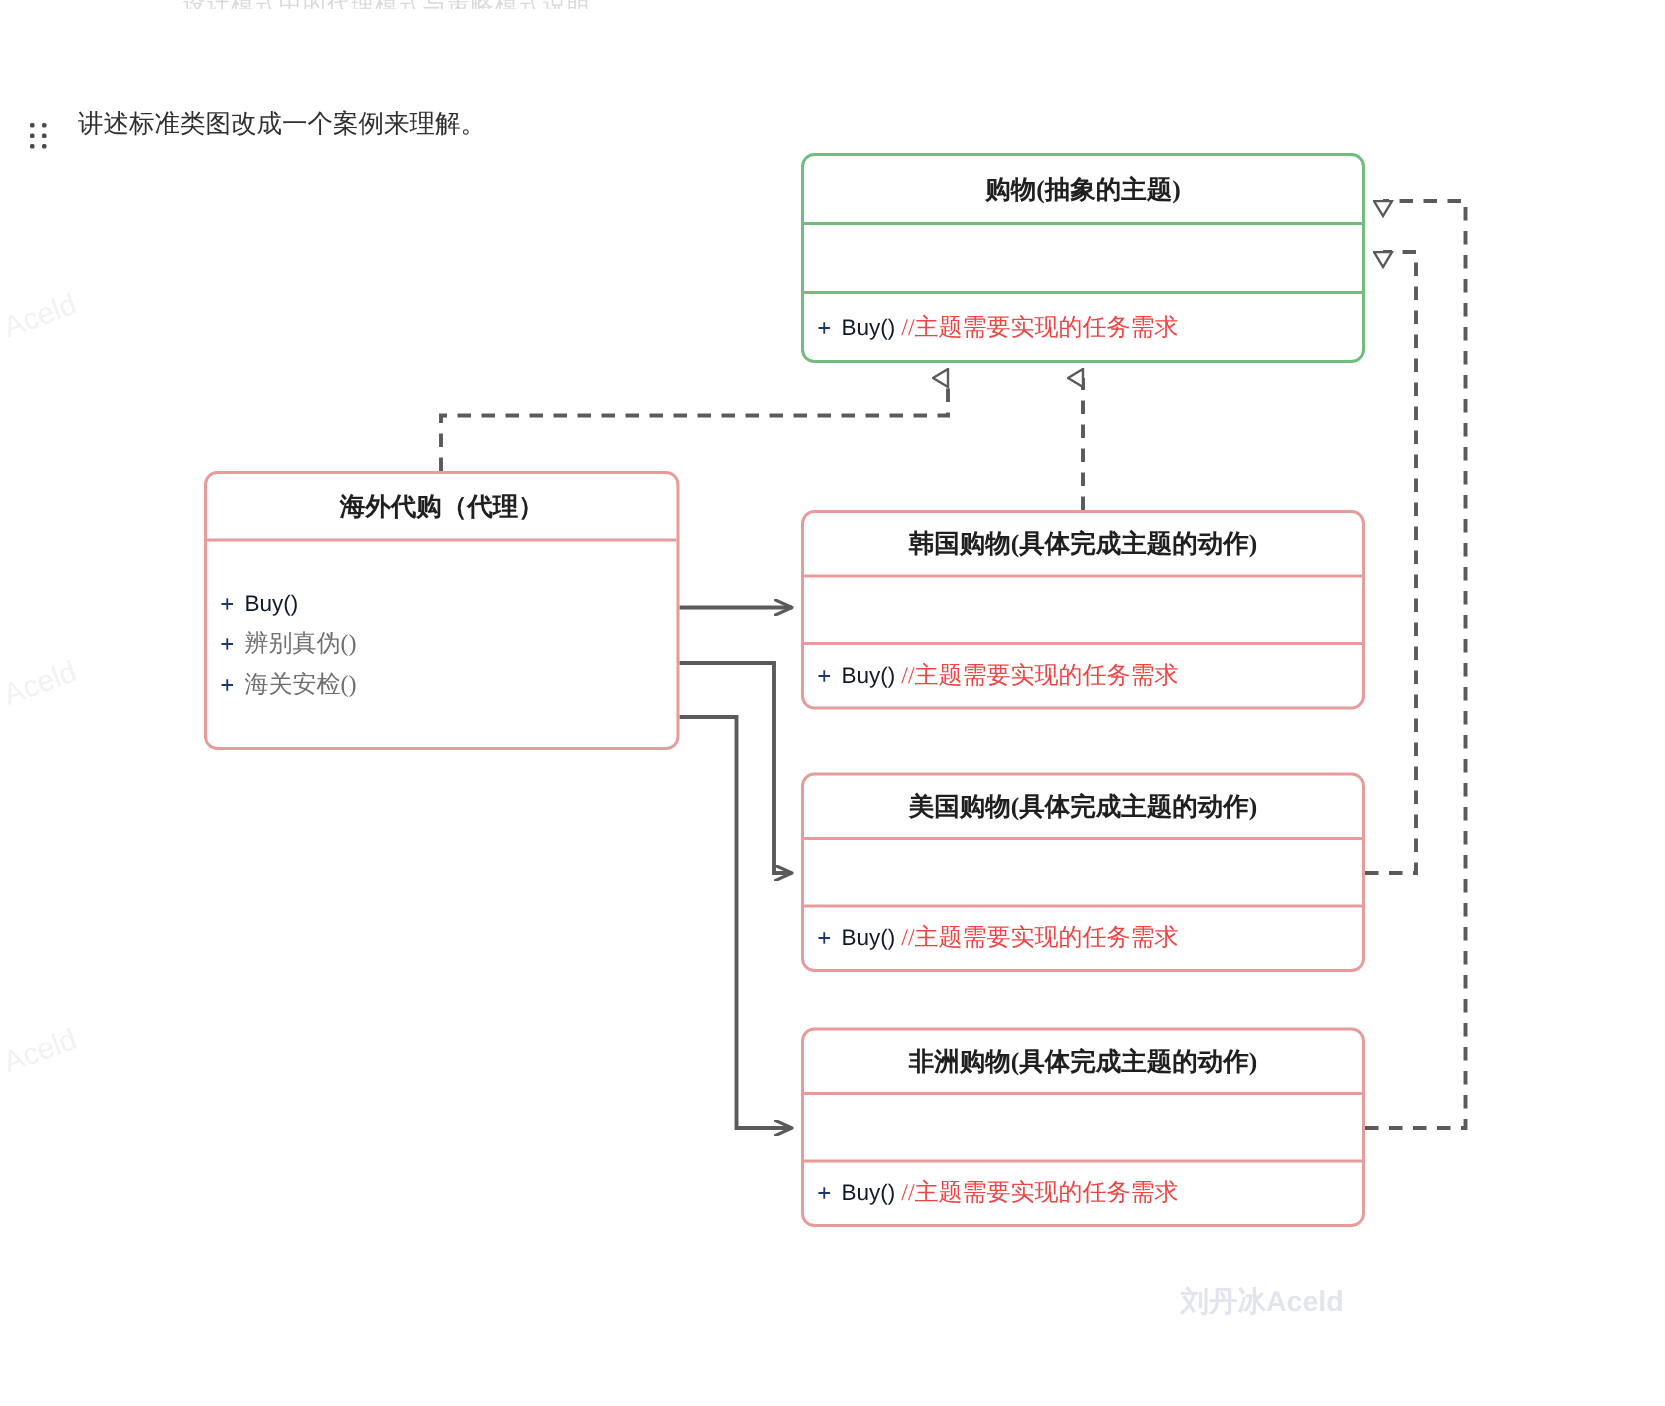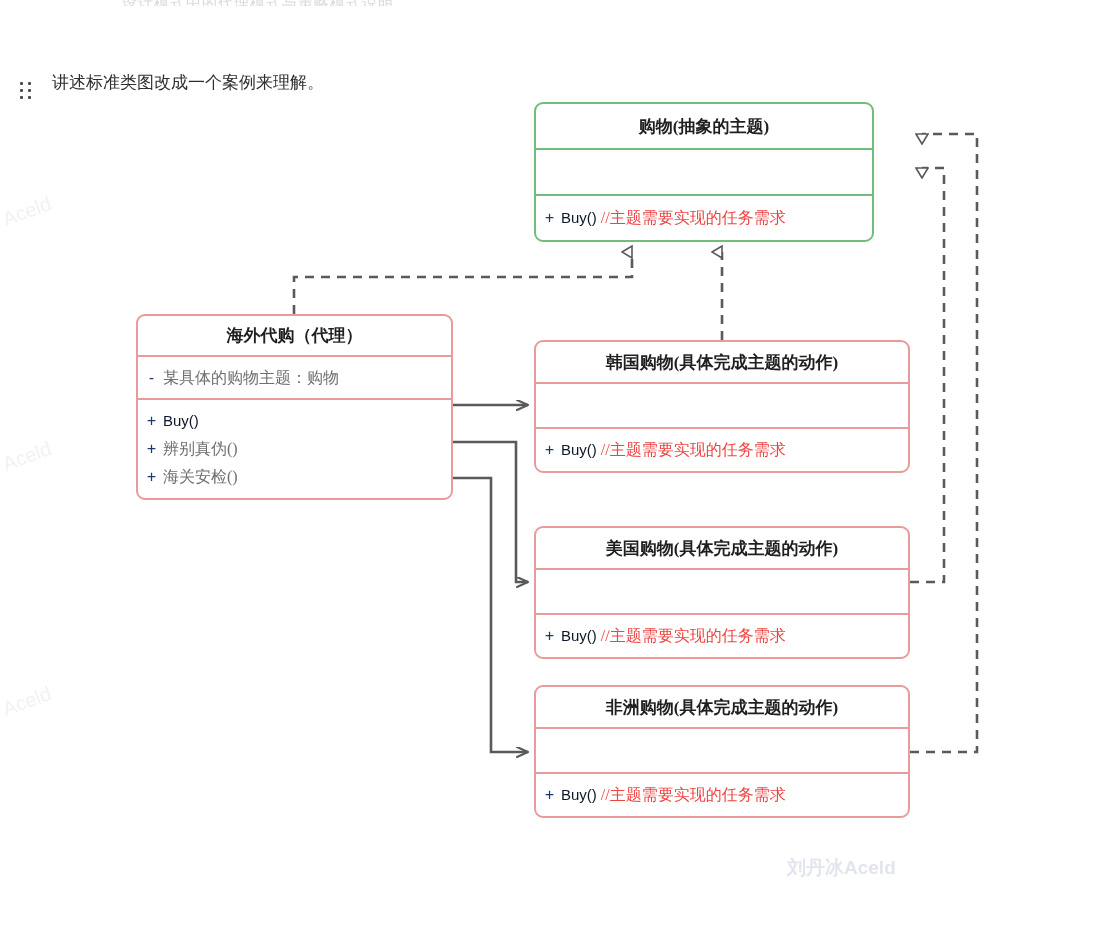--- a/index.html
+++ b/index.html
@@ -222,40 +222,35 @@
 
     <g>
       <path d="M453,442 L516,442 L516,582 L528,582" fill="none" stroke="#5a5a5a" stroke-width="2.6" stroke-linejoin="miter" marker-end="url(#openArrow)"></path>
     </g>
 
     <g>
       <path d="M453,478 L491,478 L491,752 L528,752" fill="none" stroke="#5a5a5a" stroke-width="2.6" stroke-linejoin="miter" marker-end="url(#openArrow)"></path>
     </g>
   </svg>
 
-  <div class="uml-class green" style="left:534px; top:102px; width:340px; height:140px;">
+  <div class="uml-class green" style="left:534px; top:102px; width:376px; height:140px;">
     <div class="uml-title" style="height:44px;">购物(抽象的主题)</div>
     <div class="uml-attrs" style="height:46px;">
       <div class="uml-row empty"></div>
     </div>
     <div class="uml-ops" style="flex:1;">
       <div class="uml-row">
         <span class="vis">+</span><span class="mono">Buy()</span>
         <span class="cmt">//主题需要实现的任务需求</span>
       </div>
     </div>
   </div>
 
   <div class="uml-class" style="left:136px; top:314px; width:317px; height:186px;">
     <div class="uml-title" style="height:43px;">海外代购（代理）</div>
-    <div class="uml-attrs" style="height:43px;">
-      <div class="uml-row">
-        <span class="vis">-</span><span>某具体的购物主题：购物</span>
-      </div>
-    </div>
     <div class="uml-ops" style="flex:1;">
       <div class="uml-row">
         <span class="vis">+</span><span class="mono">Buy()</span>
       </div>
       <div class="uml-row">
         <span class="vis">+</span><span>辨别真伪()</span>
       </div>
       <div class="uml-row">
         <span class="vis">+</span><span>海关安检()</span>
       </div>
@@ -268,21 +263,21 @@
       <div class="uml-row empty"></div>
     </div>
     <div class="uml-ops" style="flex:1;">
       <div class="uml-row">
         <span class="vis">+</span><span class="mono">Buy()</span>
         <span class="cmt">//主题需要实现的任务需求</span>
       </div>
     </div>
   </div>
 
-  <div class="uml-class" style="left:534px; top:515px; width:376px; height:133px;margin-top:11px;">
+  <div class="uml-class" style="left:534px; top:515px; width:376px; height:133px;">
     <div class="uml-title" style="height:42px;">美国购物(具体完成主题的动作)</div>
     <div class="uml-attrs" style="height:46px;">
       <div class="uml-row empty"></div>
     </div>
     <div class="uml-ops" style="flex:1;">
       <div class="uml-row">
         <span class="vis">+</span><span class="mono">Buy()</span>
         <span class="cmt">//主题需要实现的任务需求</span>
       </div>
     </div>

